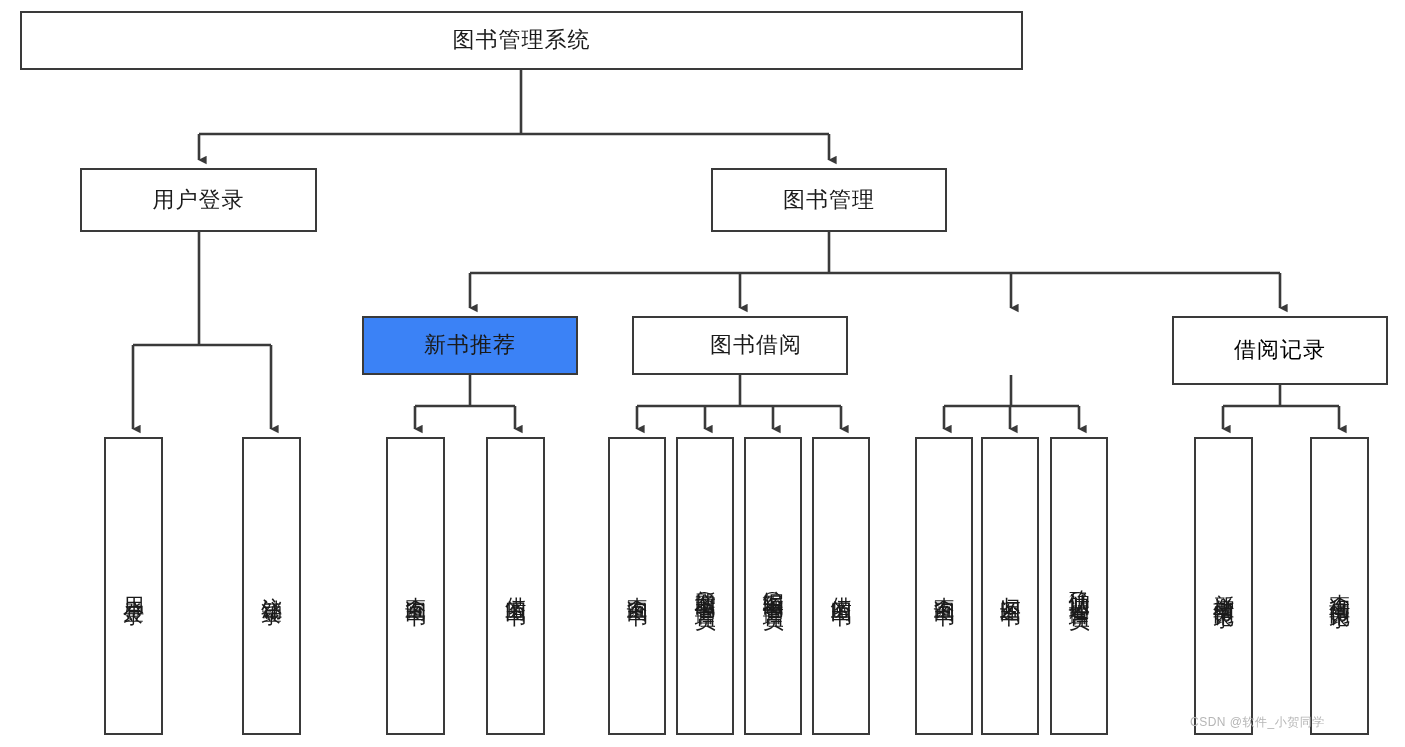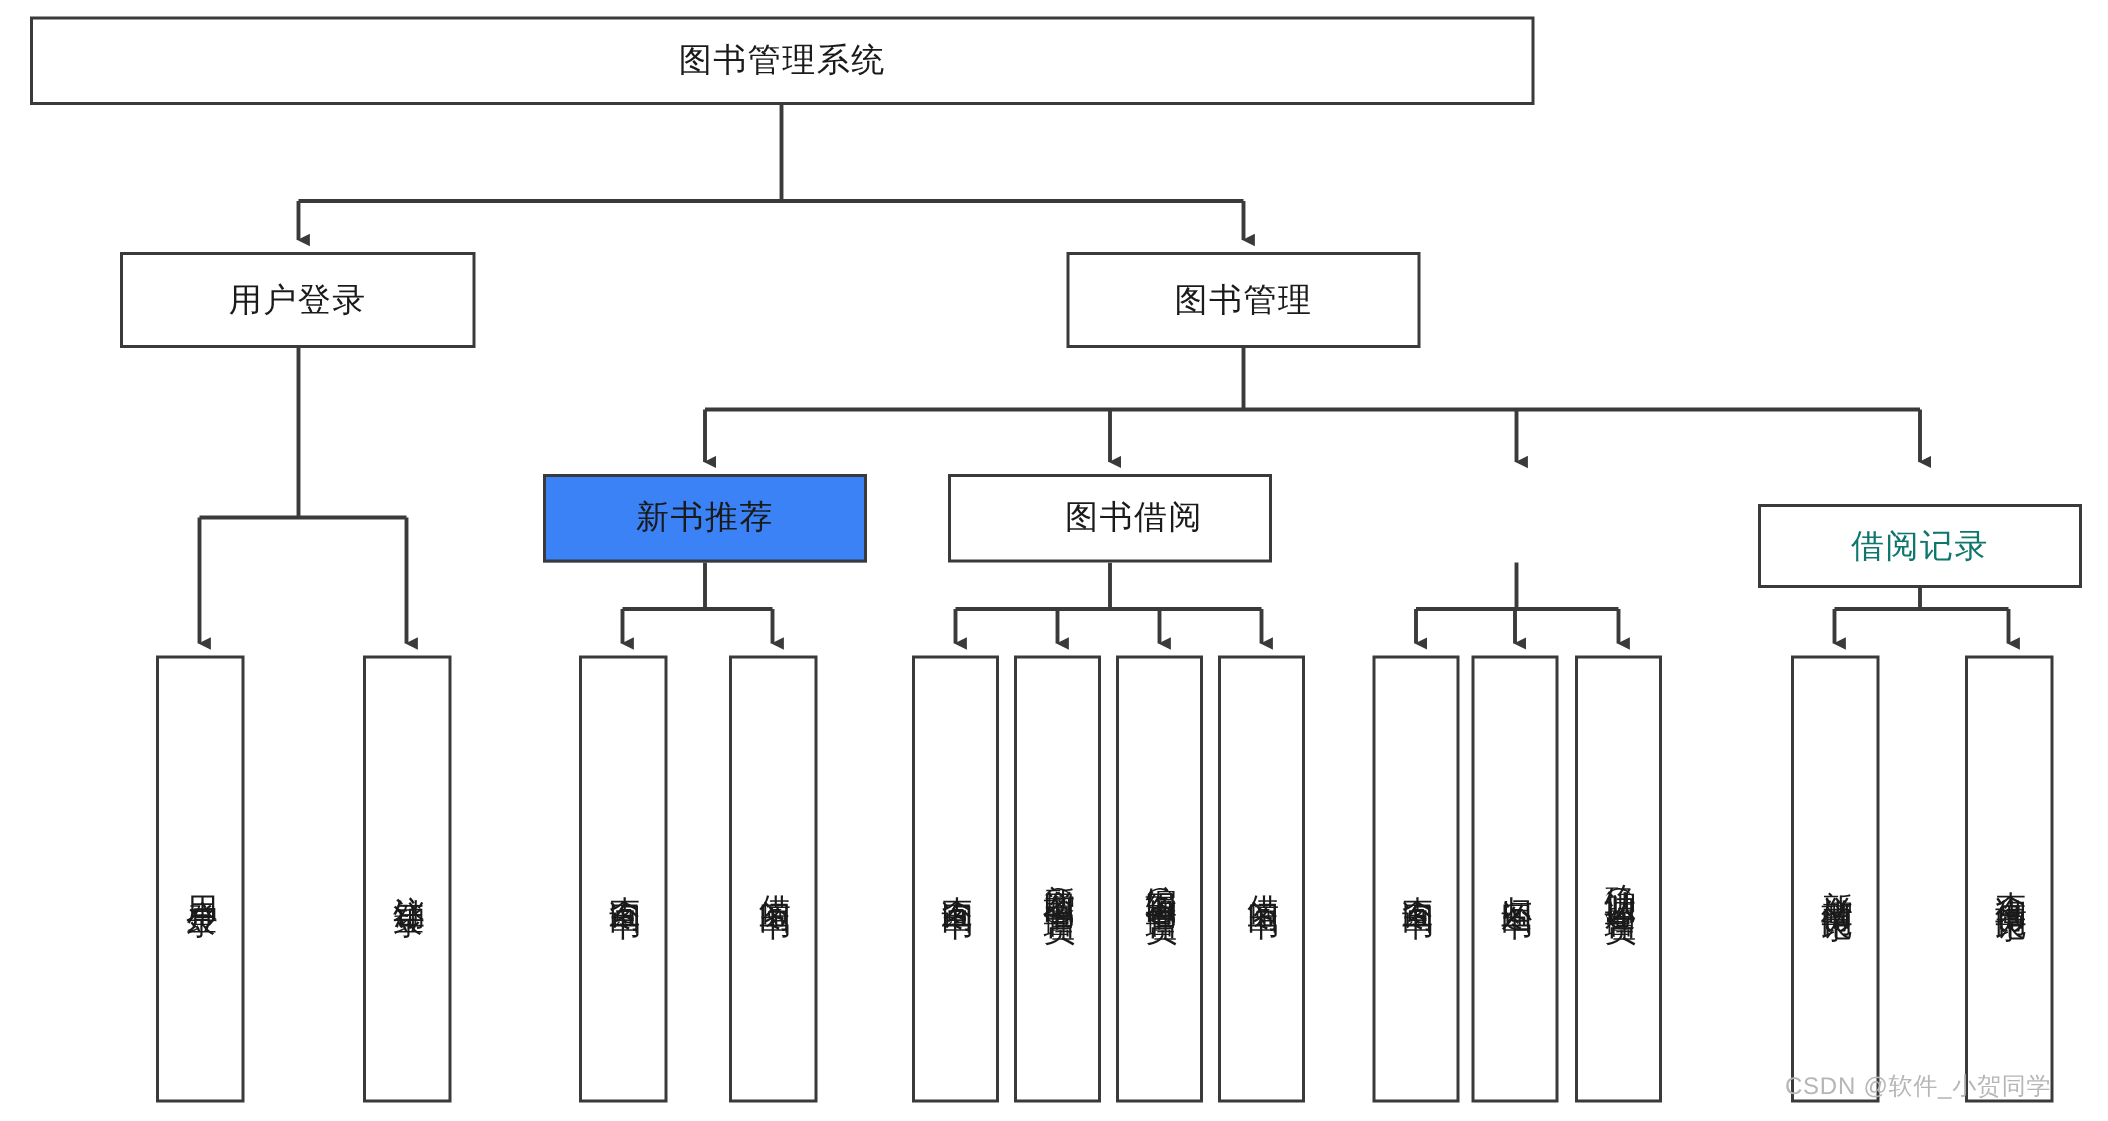--- a/index.html
+++ b/index.html
@@ -55,21 +55,21 @@
   .node.v .vtext {
     writing-mode: vertical-rl;
     text-orientation: upright;
     display: block;
     white-space: nowrap;
   }
   .watermark {
     position: absolute;
     left: 1190px;
     top: 714px;
-    font-size: 16px;
+    font-size: 12px;
     color: #b6b6b6;
     letter-spacing: 0.5px;
     white-space: nowrap;
     z-index: 3;
   }
 </style>
 </head>
 <body>
 
 <div id="canvas" style="background: rgb(255, 255, 255);">
@@ -135,21 +135,21 @@
   <div class="node h" style="left: 711px; top: 168px; width: 236px; height: 64px; border-color: rgb(58, 58, 58); color: rgb(26, 26, 26); background: rgb(255, 255, 255); text-align: right;">
     <span>图书管理</span>
   </div>
 
   <div class="node h" style="left: 362px; top: 316px; width: 216px; height: 59px; border-color: rgb(58, 58, 58); color: rgb(26, 26, 26); background: #3b82f6;">
     <span>新书推荐</span>
   </div>
   <div class="node h" style="left: 632px; top: 316px; width: 216px; height: 59px; border-color: rgb(58, 58, 58); color: rgb(26, 26, 26); background: rgb(255, 255, 255); padding-left: 32px;">
     <span>图书借阅</span>
   </div>
-  <div class="node h" style="left: 1172px; top: 316px; width: 216px; height: 56px; border-color: rgb(58, 58, 58); color: #0f766e; background: rgb(255, 255, 255); margin-top: 20px;">
+  <div class="node h" style="left: 1172px; top: 316px; width: 216px; height: 69px; border-color: rgb(58, 58, 58); color: #000000; background: rgb(255, 255, 255);">
     <span>借阅记录</span>
   </div>
 
   <div class="node v" style="left: 104px; top: 437px; width: 59px; height: 298px; border-color: rgb(58, 58, 58); color: rgb(26, 26, 26); background: rgb(255, 255, 255);">
     <span class="vtext">用户登录</span>
   </div>
   <div class="node v" style="left: 242px; top: 437px; width: 59px; height: 298px; border-color: rgb(58, 58, 58); color: rgb(26, 26, 26); background: rgb(255, 255, 255);">
     <span class="vtext">注销登录</span>
   </div>
   <div class="node v" style="left: 386px; top: 437px; width: 59px; height: 298px; border-color: rgb(58, 58, 58); color: rgb(26, 26, 26); background: rgb(255, 255, 255);">

